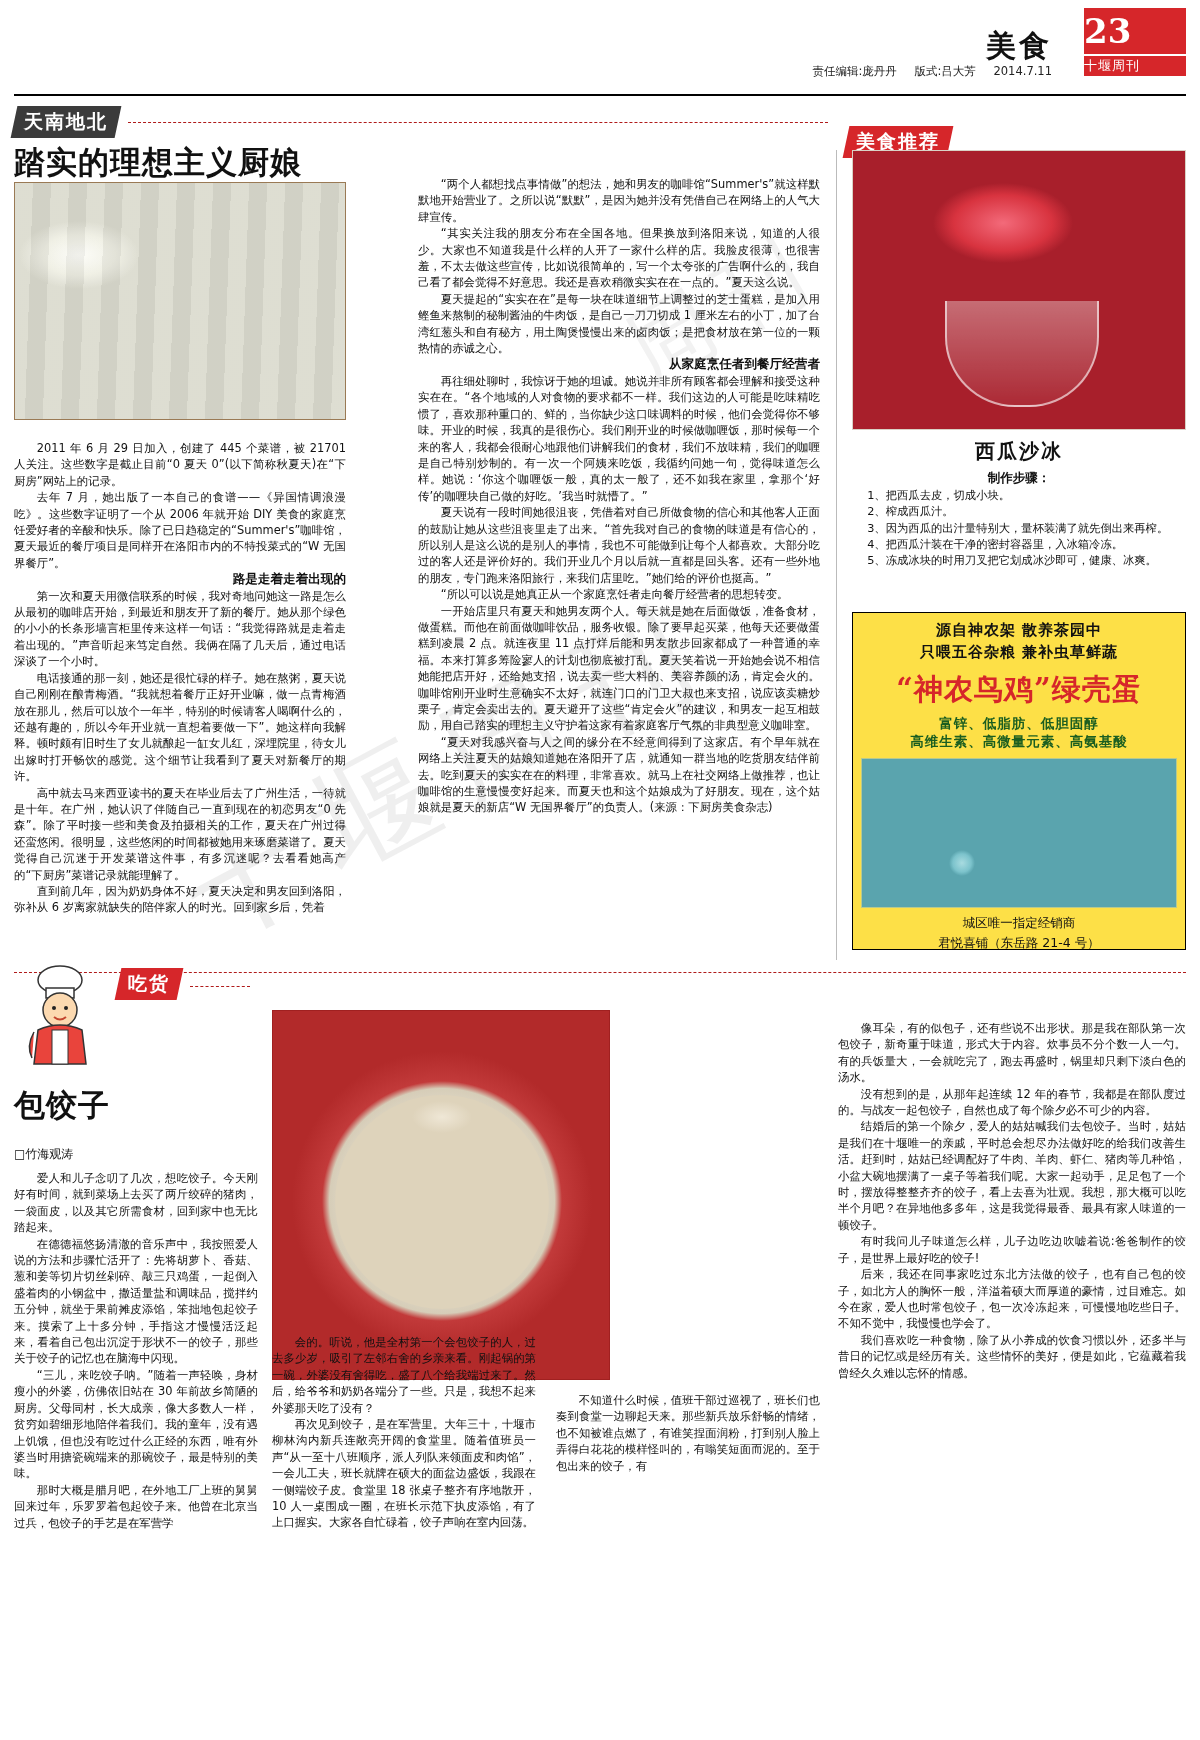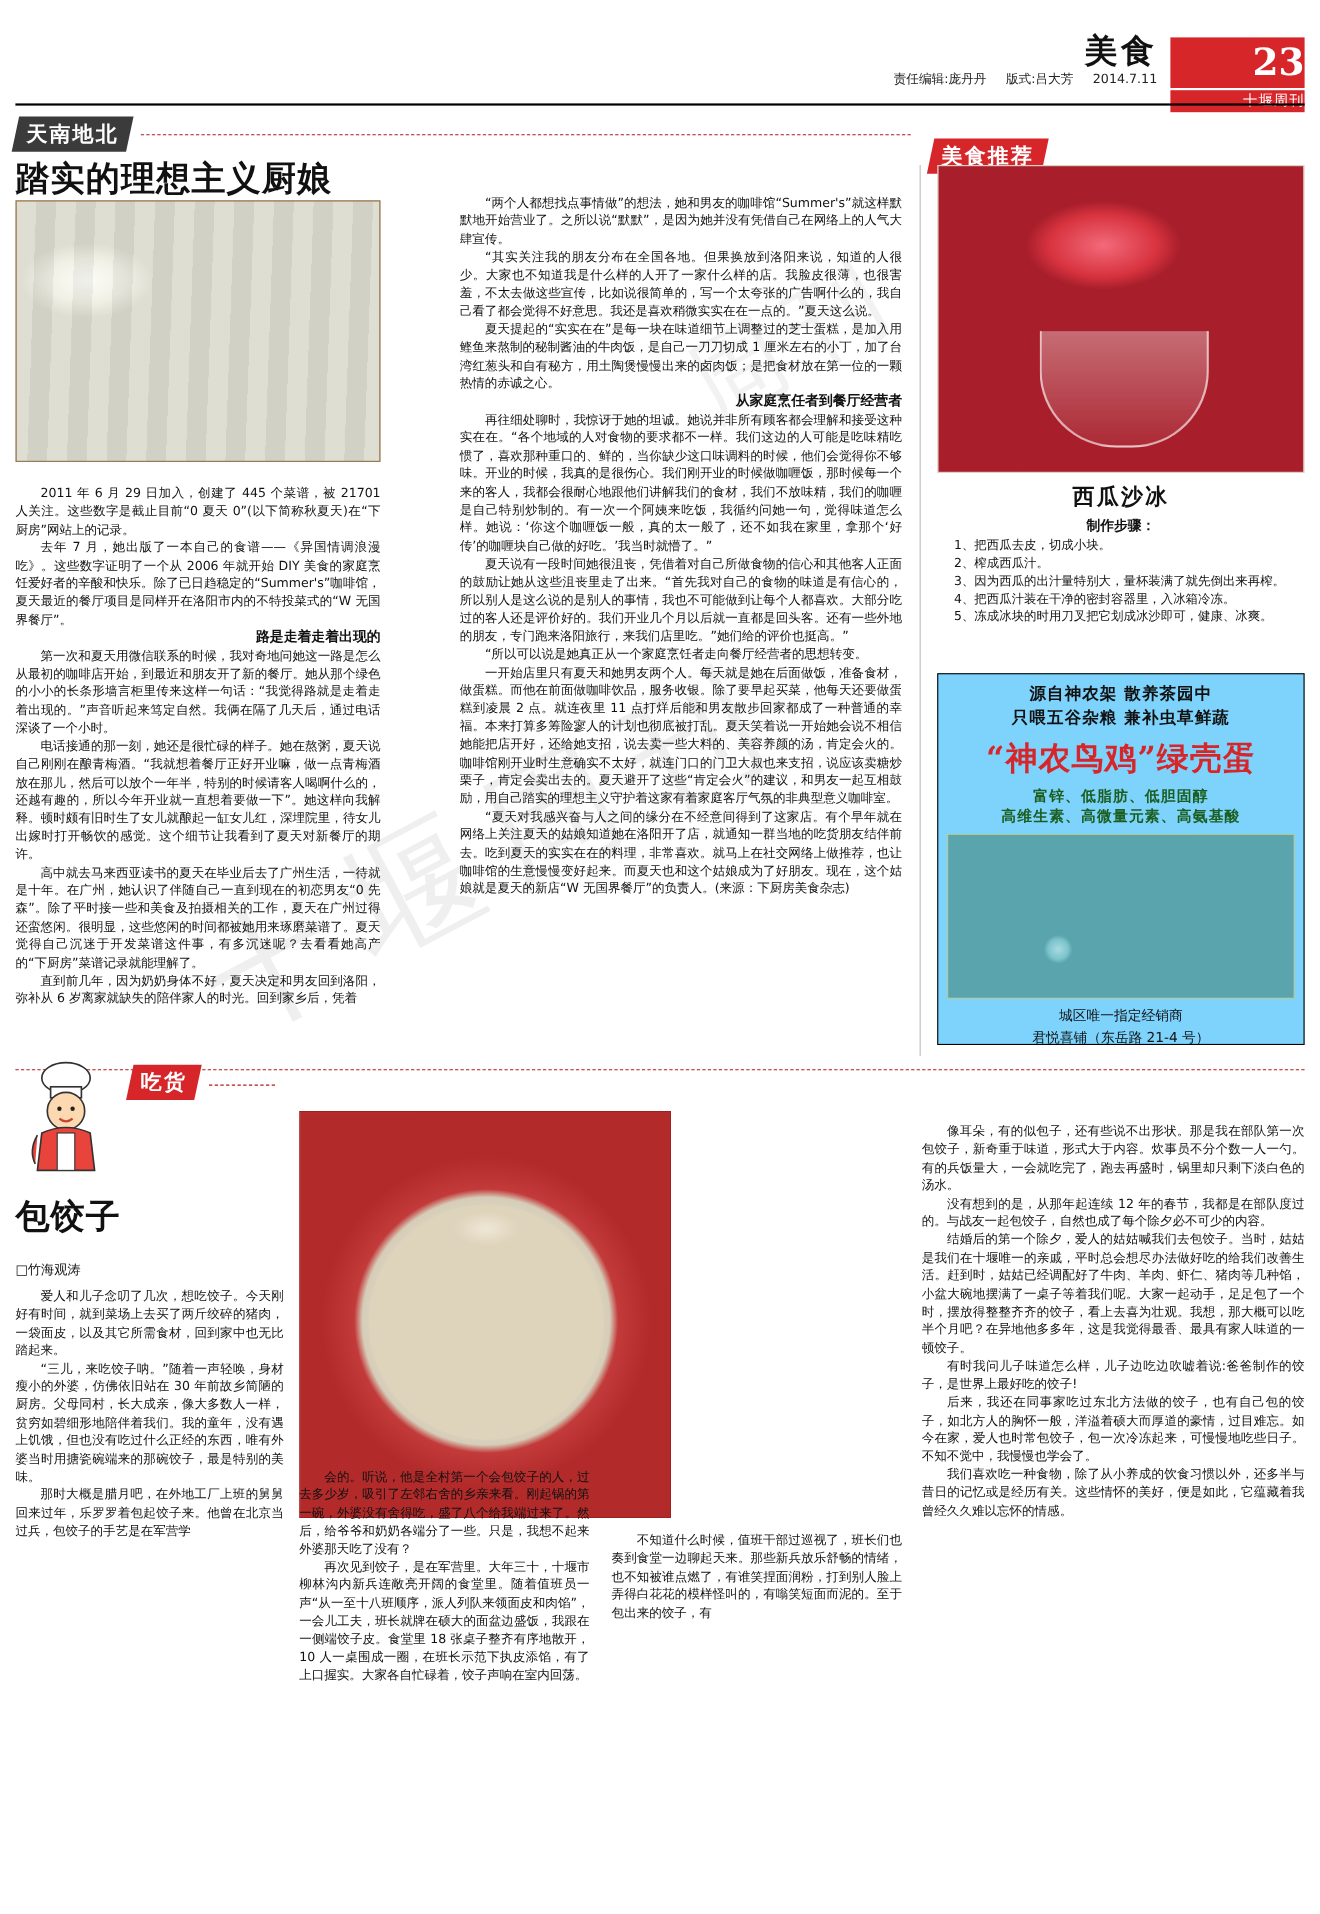--- a/index.html
+++ b/index.html
@@ -42,23 +42,22 @@
     font-size: 11.5px;
     color: #222;
     white-space: nowrap;
   }
   .mast-credits span { margin-left: 14px; }
   .mast-credits span:first-child { margin-left: 0; }
   .pagebox {
     position: absolute;
     right: 14px;
     top: 8px;
-    width: 122px;
-    text-align: right;
-    margin-top: 26px;
+    width: 102px;
+    text-align: left;
   }
   .pagenum {
     background: #d6262a;
     color: #fff;
     font-size: 34px;
     font-weight: bold;
     line-height: 46px;
     height: 46px;
     font-family: "DejaVu Serif", "Liberation Serif", serif;
   }
@@ -169,21 +168,21 @@
     font-size: 20px;
     font-family: "DejaVu Serif", "Liberation Serif", serif;
     letter-spacing: 2px;
   }
 
   
   .ad {
     position: absolute;
     left: 852px; top: 612px; width: 334px; height: 338px;
     border: 1px solid #000;
-    background: #7dd3fc;
+    background: #fde047;
     text-align: center;
     overflow: hidden;
   }
   .ad-line1 { font-size: 15px; font-weight: bold; margin-top: 8px; letter-spacing: 1px; color: #111; }
   .ad-line2 { font-size: 15px; font-weight: bold; margin-top: 3px; letter-spacing: 1px; color: #111; }
   .ad-main {
     font-size: 29px; font-weight: bold; color: #d6262a; margin-top: 8px;
     font-family: "DejaVu Serif", "Liberation Serif", serif; letter-spacing: 1px;
   }
   .ad-sub { font-size: 13.5px; font-weight: bold; color: #1b5e20; margin-top: 5px; letter-spacing: 1px; }
@@ -374,20 +373,21 @@
   <div class="sec-label red" style="left:118px; top:968px;">
     <i>吃货</i>
   </div>
   <div class="dotline" style="left:190px; top:986px; width:60px;"></div>
 
   <div class="headline" style="position:absolute; left:14px; top:1085px;">包饺子</div>
   <div class="byline" style="position:absolute; left:14px; top:1140px;">□竹海观涛</div>
 
   <div class="col" style="left:14px; top:1170px; width:244px; height:540px;">
     <p>爱人和儿子念叨了几次，想吃饺子。今天刚好有时间，就到菜场上去买了两斤绞碎的猪肉，一袋面皮，以及其它所需食材，回到家中也无比踏起来。</p>
+    <p>在德德福悠扬清澈的音乐声中，我按照爱人说的方法和步骤忙活开了：先将胡萝卜、香菇、葱和姜等切片切丝剁碎、敲三只鸡蛋，一起倒入盛着肉的小钢盆中，撒适量盐和调味品，搅拌约五分钟，就坐于果前摊皮添馅，笨拙地包起饺子来。摸索了上十多分钟，手指这才慢慢活泛起来，看着自己包出沉淀于形状不一的饺子，那些关于饺子的记忆也在脑海中闪现。</p>
     <p>“三儿，来吃饺子呐。”随着一声轻唤，身材瘦小的外婆，仿佛依旧站在 30 年前故乡简陋的厨房。父母同村，长大成亲，像大多数人一样，贫穷如碧细形地陪伴着我们。我的童年，没有遇上饥饿，但也没有吃过什么正经的东西，唯有外婆当时用搪瓷碗端来的那碗饺子，最是特别的美味。</p>
     <p>那时大概是腊月吧，在外地工厂上班的舅舅回来过年，乐罗罗着包起饺子来。他曾在北京当过兵，包饺子的手艺是在军营学</p>
   </div>
 
   <div class="photo food3"></div>
 
   <div class="col" style="left:272px; top:1334px; width:264px; height:330px;">
     <p>会的。听说，他是全村第一个会包饺子的人，过去多少岁，吸引了左邻右舍的乡亲来看。刚起锅的第一碗，外婆没有舍得吃，盛了八个给我端过来了。然后，给爷爷和奶奶各端分了一些。只是，我想不起来外婆那天吃了没有？</p>
     <p>再次见到饺子，是在军营里。大年三十，十堰市柳林沟内新兵连敞亮开阔的食堂里。随着值班员一声“从一至十八班顺序，派人列队来领面皮和肉馅”，一会儿工夫，班长就牌在硕大的面盆边盛饭，我跟在一侧端饺子皮。食堂里 18 张桌子整齐有序地散开，10 人一桌围成一圈，在班长示范下执皮添馅，有了上口握实。大家各自忙碌着，饺子声响在室内回荡。</p>
   </div>

